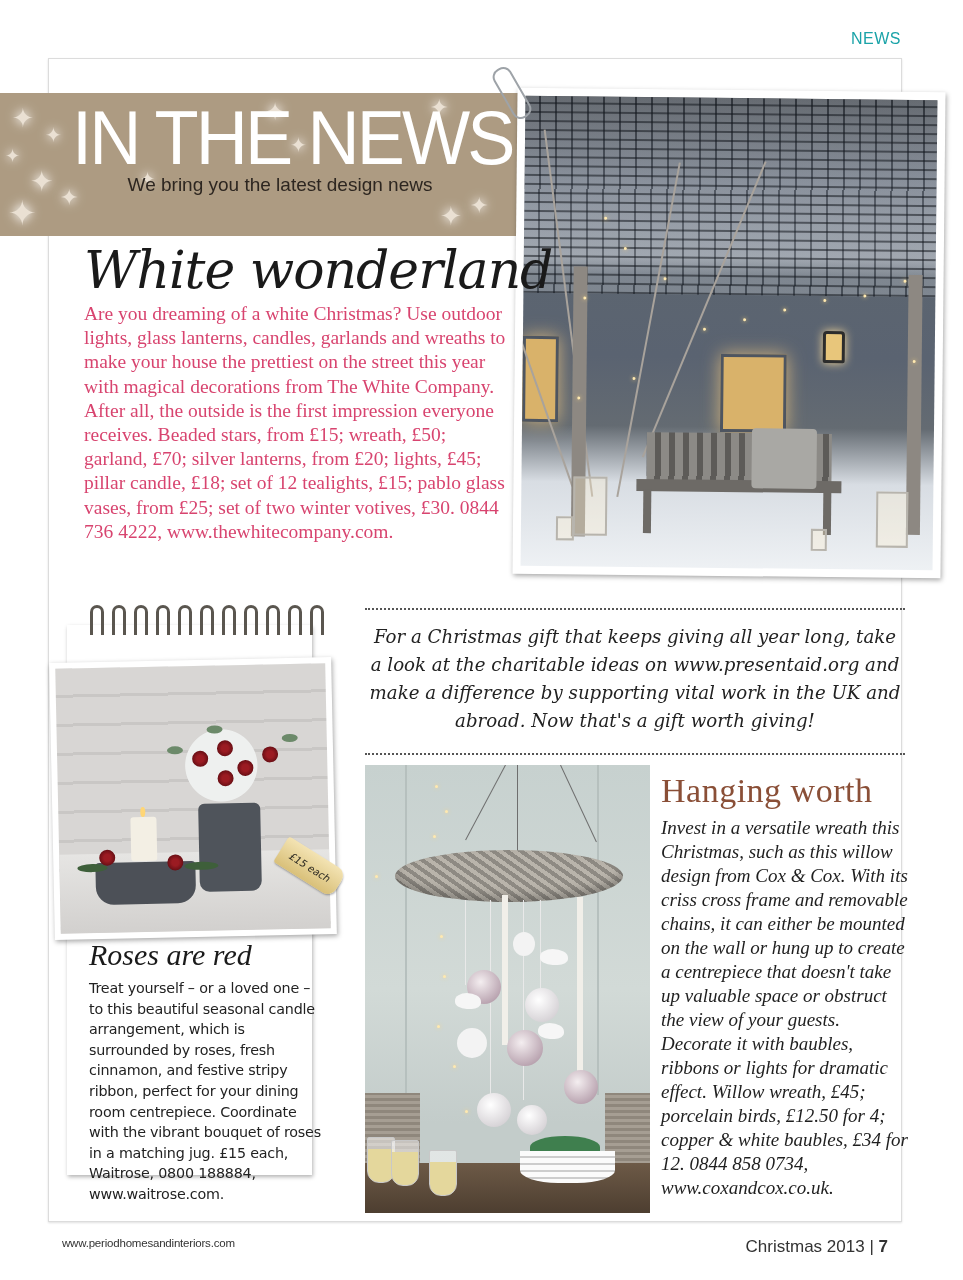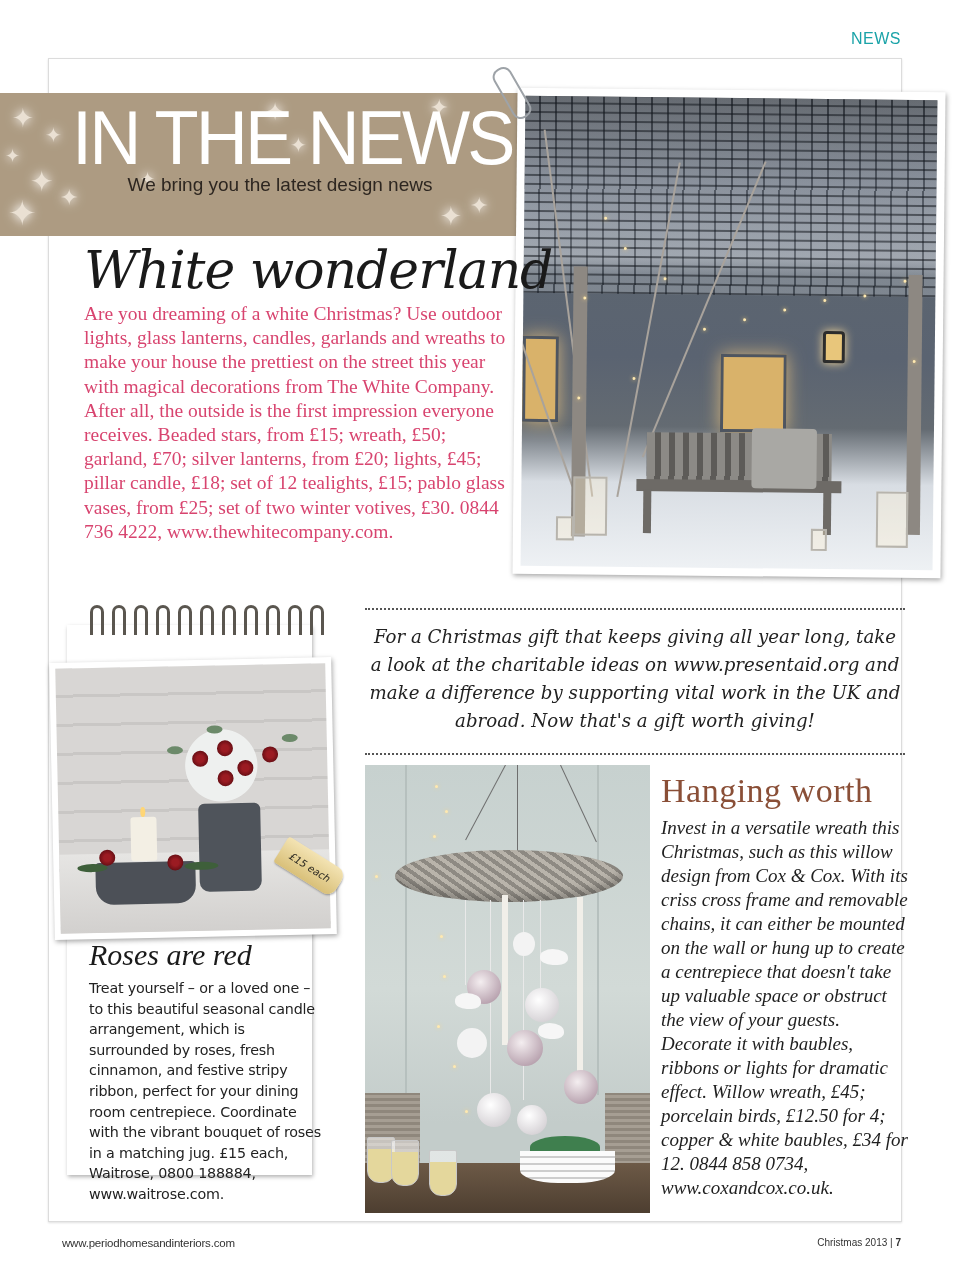--- a/index.html
+++ b/index.html
@@ -146,21 +146,21 @@
   
   .ha-title {
     position: absolute; left: 661px; top: 772px;
     font-family: "Liberation Serif", serif; font-size: 34px; color: #8a4f37; letter-spacing: 0.5px;
   }
   .ha-body {
     position: absolute; left: 661px; top: 816px; width: 250px;
     font-family: "Liberation Serif", serif; font-style: italic; font-size: 19px; line-height: 24px; color: #1f1f1f;
   }
   .footer-left { position: absolute; left: 62px; top: 1237px; font-size: 11.5px; color: #333; letter-spacing: -0.2px; }
-  .footer-right { position: absolute; right: 62px; top: 1237px; font-size: 10px; color: #333; }
+  .footer-right { position: absolute; right: 75px; top: 1237px; font-size: 17px; color: #333; }
   .footer-right b { font-weight: bold; }
 </style>
 </head>
 <body>
 
 <div class="section-label">NEWS</div>
 
 <div class="page-frame"></div>
 
 <div class="banner">

